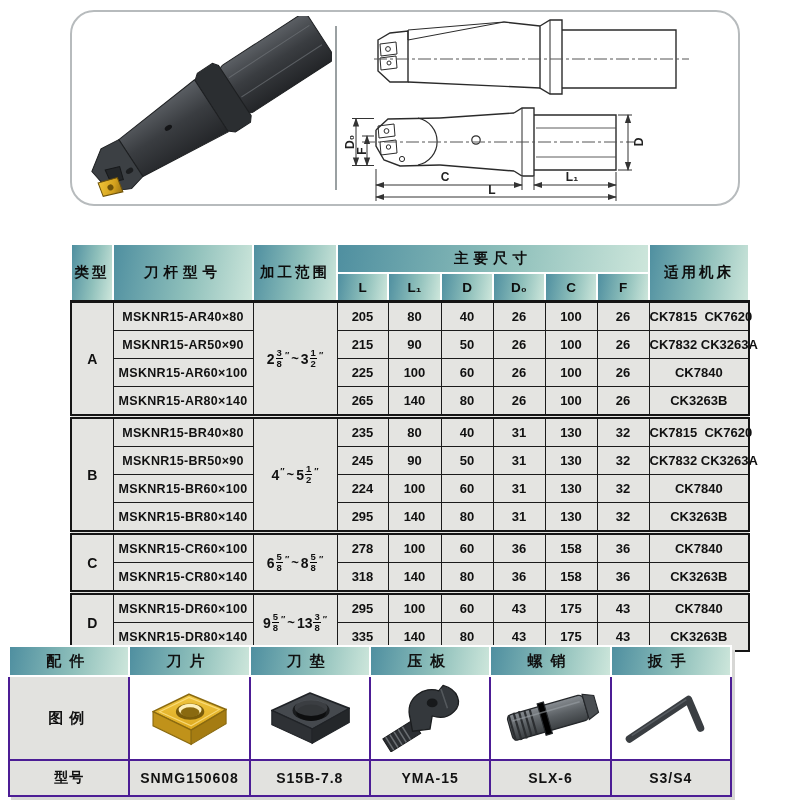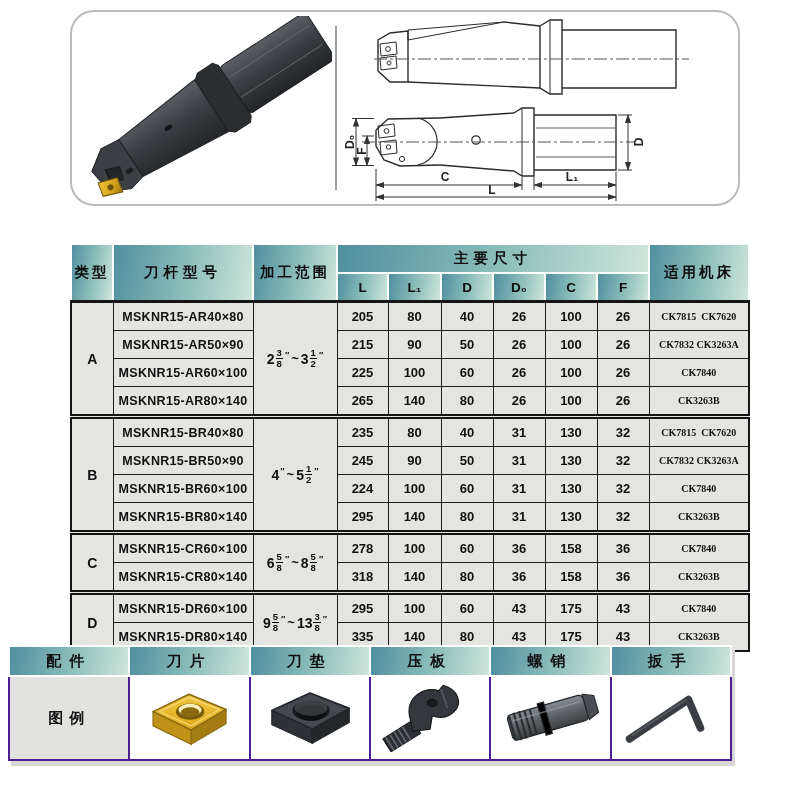--- a/index.html
+++ b/index.html
@@ -23,21 +23,21 @@
   .cjk2{letter-spacing:3px;}
   .main-table tbody td{background:#e4e4e1;border:1.5px solid #1b1b1b;height:27px;padding:0;
     text-align:center;vertical-align:middle;font-weight:bold;}
   tbody.grp{border-left:2.5px solid #151515;border-right:2.5px solid #151515;}
   tbody.grp.first{border-top:3px solid #151515;}
   tbody.grp:not(.first){border-top:5px double #151515;}
   tbody.grp.last{border-bottom:2.5px solid #151515;}
   .type-cell{font-size:14px;}
   .model-cell{font-size:12.5px;letter-spacing:0.3px;}
   .num-cell{font-size:13px;}
-  .machine-cell{font-size:10px;white-space:pre;font-family:Liberation Serif, serif;}
+  .machine-cell{font-size:13px;white-space:pre;}
   .range-cell{font-size:14px;}
   .range{display:inline-flex;align-items:center;justify-content:center;font-weight:bold;}
   .frac{display:inline-flex;flex-direction:column;font-size:9.5px;line-height:1.1;margin:0 1px;text-align:center;}
   .fn{border-bottom:1.3px solid #000;padding:0 1px;}
   .fd{padding:0 1px;}
   .inch{font-size:9px;align-self:flex-start;margin-left:1px;margin-top:2px;}
   .tilde{margin:0 2px;font-size:13px;}
 
   
   .acc-table{position:absolute;left:8px;top:645px;width:724px;table-layout:fixed;box-shadow:3px 5px 0 #d7d7d5;}
@@ -406,14 +406,22 @@
           </g>
         </svg>
       </td>
       <td>
         <svg width="112" height="72" viewBox="0 0 100 66">
           <path d="M12,54 L66,18 L77,44" fill="none" stroke="#3a3e42" stroke-width="7" stroke-linecap="round" stroke-linejoin="round"></path>
           <path d="M14,51 L64,18" fill="none" stroke="#63686d" stroke-width="1.6" opacity="0.7"></path>
         </svg>
       </td>
     </tr>
+    <tr class="model-row">
+      <td class="label-cell">型号</td>
+      <td>SNMG150608</td>
+      <td>S15B-7.8</td>
+      <td>YMA-15</td>
+      <td>SLX-6</td>
+      <td>S3/S4</td>
+    </tr>
   </tbody>
 </table>
 
 </body></html>

